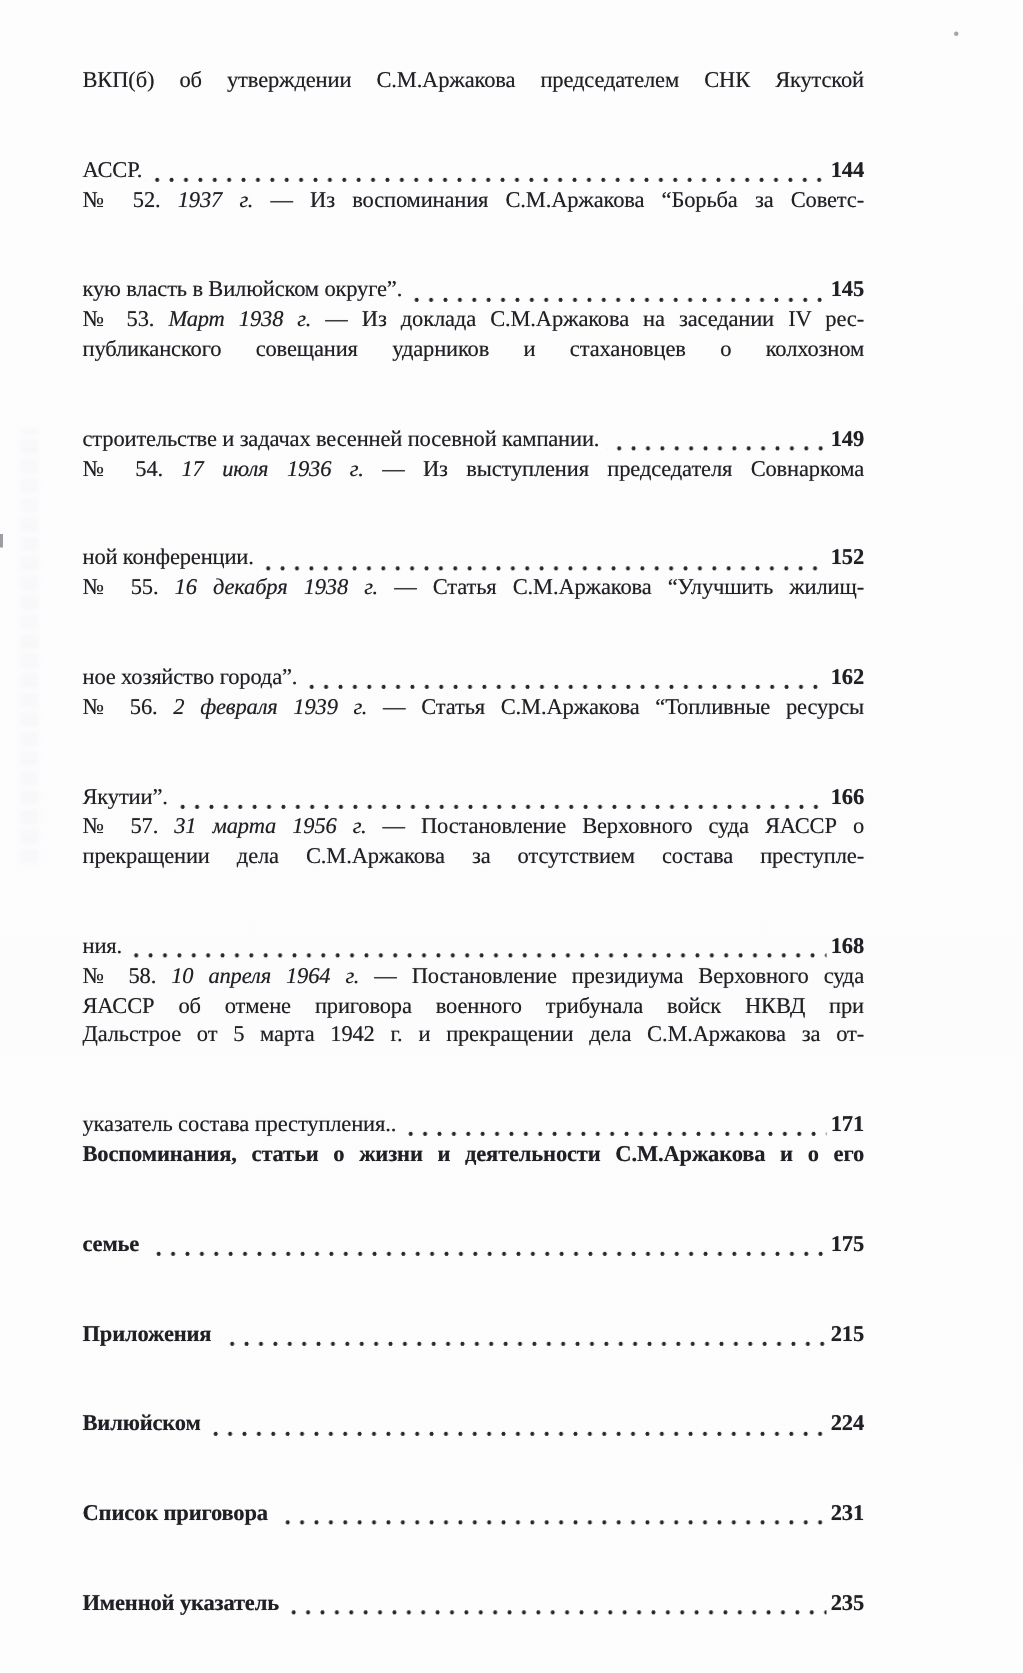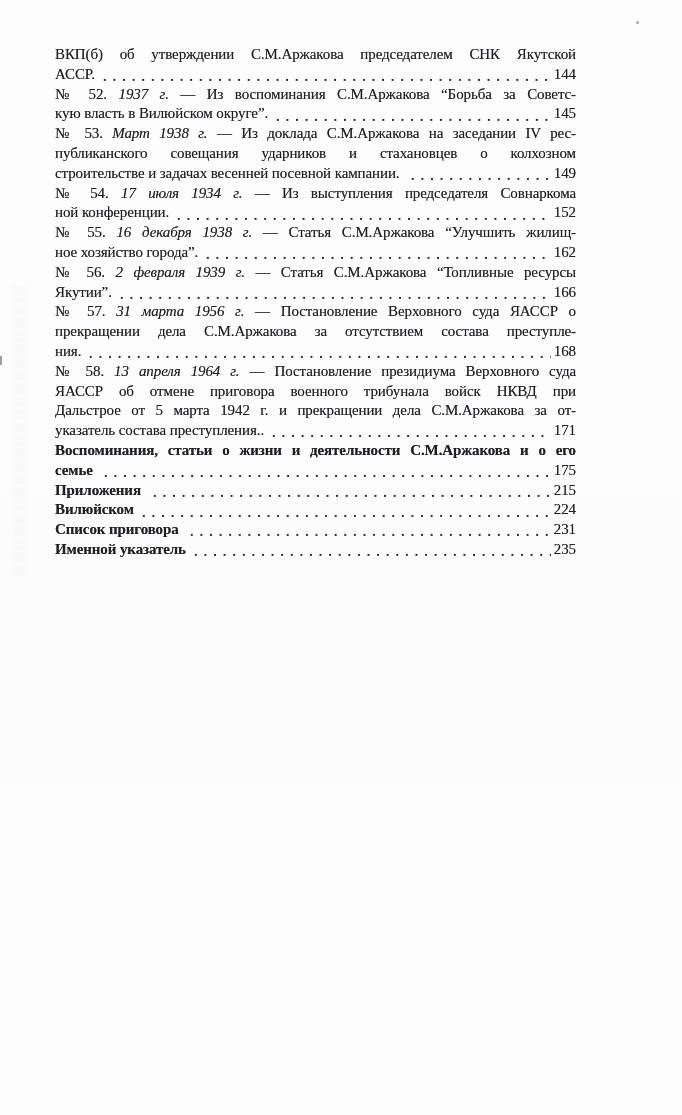--- a/index.html
+++ b/index.html
@@ -73,38 +73,39 @@
   .line.fill {
     display: block;
     text-align: justify;
     text-align-last: justify;
     white-space: normal;
   }
   
   .line.num {
     display: flex;
     align-items: stretch;
+    margin-top: 40px;
   }
   .line.num .txt {
     flex: 0 0 auto;
     white-space: pre;
   }
   .txt.i { font-style: italic; }
   .leader {
     flex: 1 1 auto;
     min-width: 8px;
     margin: 0 3px 0 2px;
     background-image: radial-gradient(circle, #26262b 1.15px, rgba(0,0,0,0) 1.5px);
     background-size: 9.6px 19.8px;
     background-position: 3px 5.2px;
     background-repeat: repeat-x;
   }
   .pg {
     flex: 0 0 auto;
-    font-weight: normal;
+    font-weight: bold;
     white-space: pre;
   }
 </style>
 </head>
 <body>
 
 <div class="page">
   <div class="bleed"></div>
   <div class="speck"></div>
   <div class="edge-mark"></div>
@@ -128,21 +129,21 @@
       <div class="entry">
         <div class="line fill"><span class="txt">№ 53. </span><span class="txt i">Март 1938 г.</span><span class="txt"> — Из доклада С.М.Аржакова на заседании IV рес-</span></div>
         <div class="line fill"><span class="txt">публиканского совещания ударников и стахановцев о колхозном</span></div>
         <div class="line num">
           <span class="txt">строительстве и задачах весенней посевной кампании. </span>
           <span class="leader"></span>
           <span class="pg">149</span>
         </div>
       </div>
       <div class="entry">
-        <div class="line fill"><span class="txt">№ 54. </span><span class="txt i">17 июля 1934 г.</span><span class="txt"> — Из выступления председателя Совнаркома</span></div>
+        <div class="line fill"><span class="txt">№ 54. </span><span class="txt i">17 июля 1936 г.</span><span class="txt"> — Из выступления председателя Совнаркома</span></div>
         <div class="line num">
           <span class="txt">ной конференции.</span>
           <span class="leader"></span>
           <span class="pg">152</span>
         </div>
       </div>
       <div class="entry">
         <div class="line fill"><span class="txt">№ 55. </span><span class="txt i">16 декабря 1938 г.</span><span class="txt"> — Статья С.М.Аржакова “Улучшить жилищ-</span></div>
         <div class="line num">
           <span class="txt">ное хозяйство города”.</span>
@@ -161,21 +162,21 @@
       <div class="entry">
         <div class="line fill"><span class="txt">№ 57. </span><span class="txt i">31 марта 1956 г.</span><span class="txt"> — Постановление Верховного суда ЯАССР о</span></div>
         <div class="line fill"><span class="txt">прекращении дела С.М.Аржакова за отсутствием состава преступле-</span></div>
         <div class="line num">
           <span class="txt">ния.</span>
           <span class="leader"></span>
           <span class="pg">168</span>
         </div>
       </div>
       <div class="entry">
-        <div class="line fill"><span class="txt">№ 58. </span><span class="txt i">13 апреля 1964 г.</span><span class="txt"> — Постановление президиума Верховного суда</span></div>
+        <div class="line fill"><span class="txt">№ 58. </span><span class="txt i">10 апреля 1964 г.</span><span class="txt"> — Постановление президиума Верховного суда</span></div>
         <div class="line fill"><span class="txt">ЯАССР об отмене приговора военного трибунала войск НКВД при</span></div>
         <div class="line fill"><span class="txt">Дальстрое от 5 марта 1942 г. и прекращении дела С.М.Аржакова за от-</span></div>
         <div class="line num">
           <span class="txt">указатель состава преступления..</span>
           <span class="leader"></span>
           <span class="pg">171</span>
         </div>
       </div>
       <div class="entry bold">
         <div class="line fill"><span class="txt">Воспоминания, статьи о жизни и деятельности С.М.Аржакова и о его</span></div>

